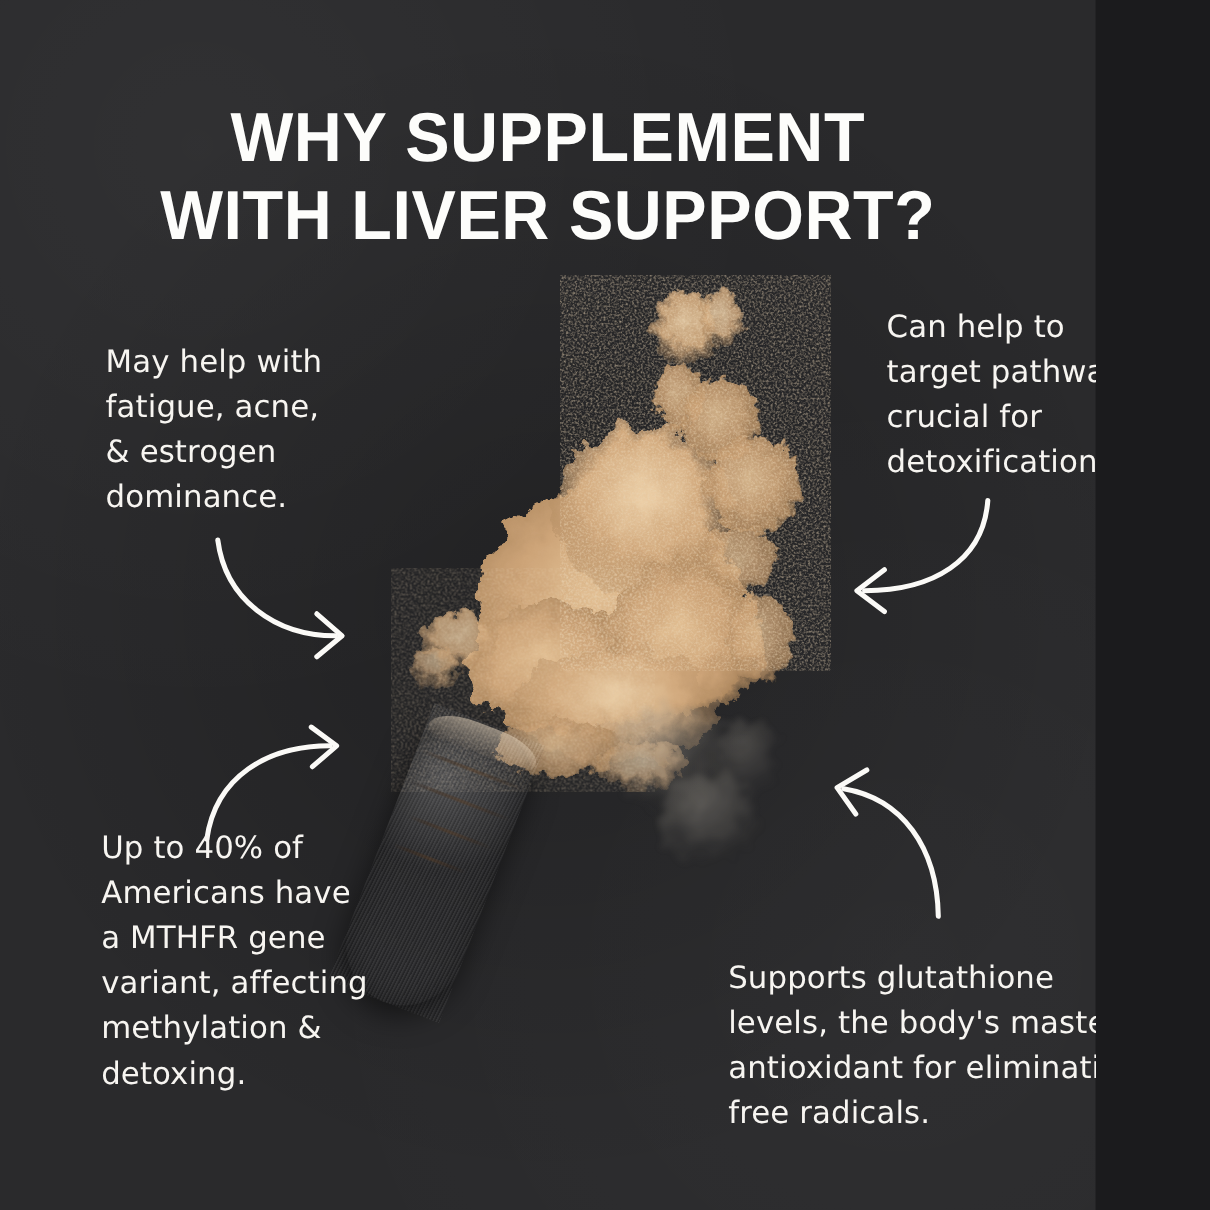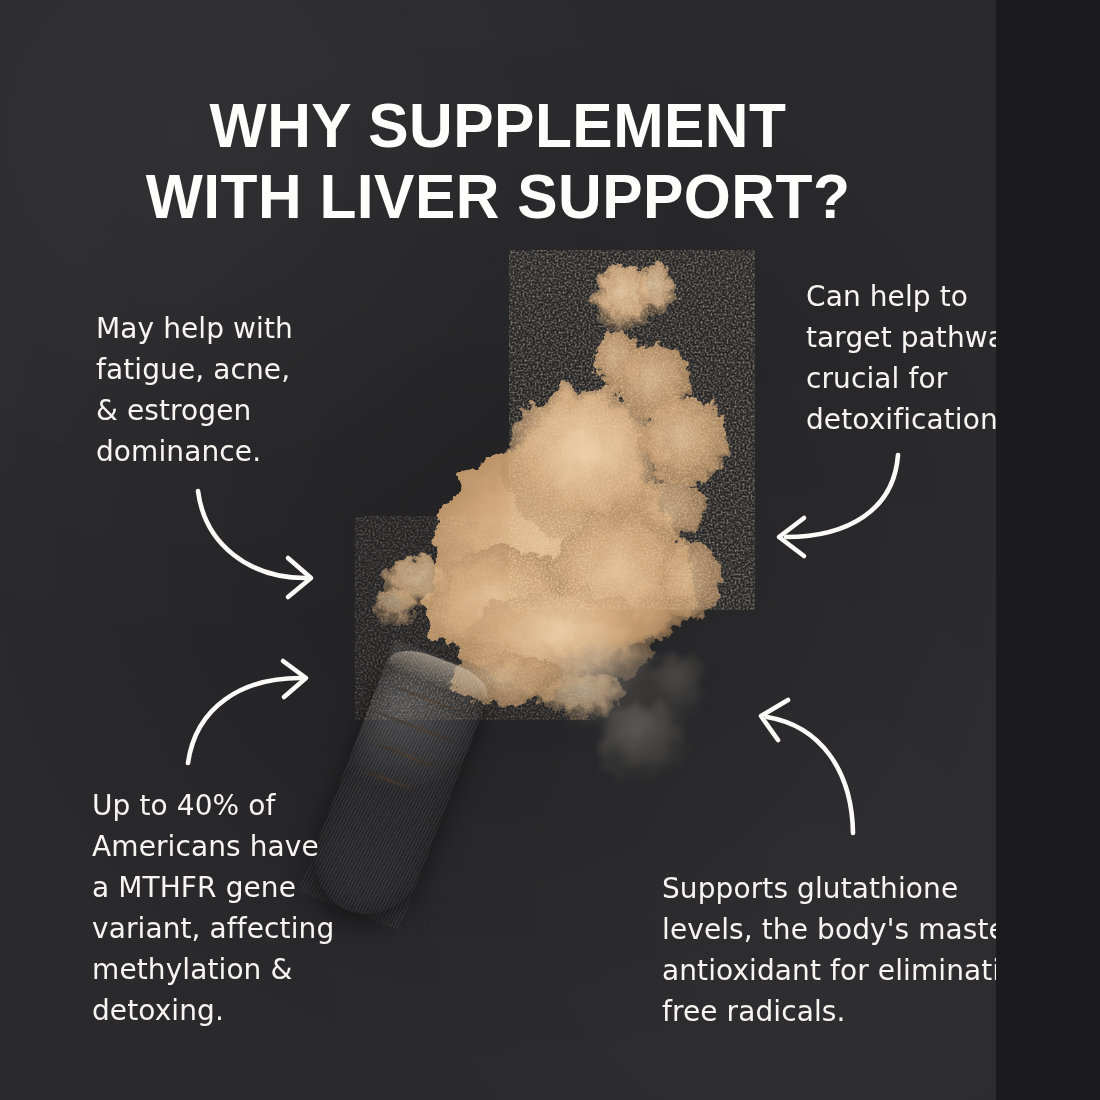--- a/index.html
+++ b/index.html
@@ -54,21 +54,21 @@
     font-family: "DejaVu Sans", "Liberation Sans", sans-serif;
     font-weight: 400;
     font-size: 28px;
     line-height: 41px;
     letter-spacing: 0.1px;
     white-space: pre-line;
     z-index: 30;
   }
   .c-tl { left: 96px;  top: 308px; width: 300px; }
   .c-tr { left: 806px; top: 276px; width: 280px; }
-  .c-bl { left: 92px;  top: 785px; width: 300px; }
+  .c-bl { left: 92px;  top: 750px; width: 300px; }
   .c-br { left: 662px; top: 868px; width: 440px; }
 
   
   .arrows {
     position: absolute;
     inset: 0;
     z-index: 25;
     pointer-events: none;
   }
 

